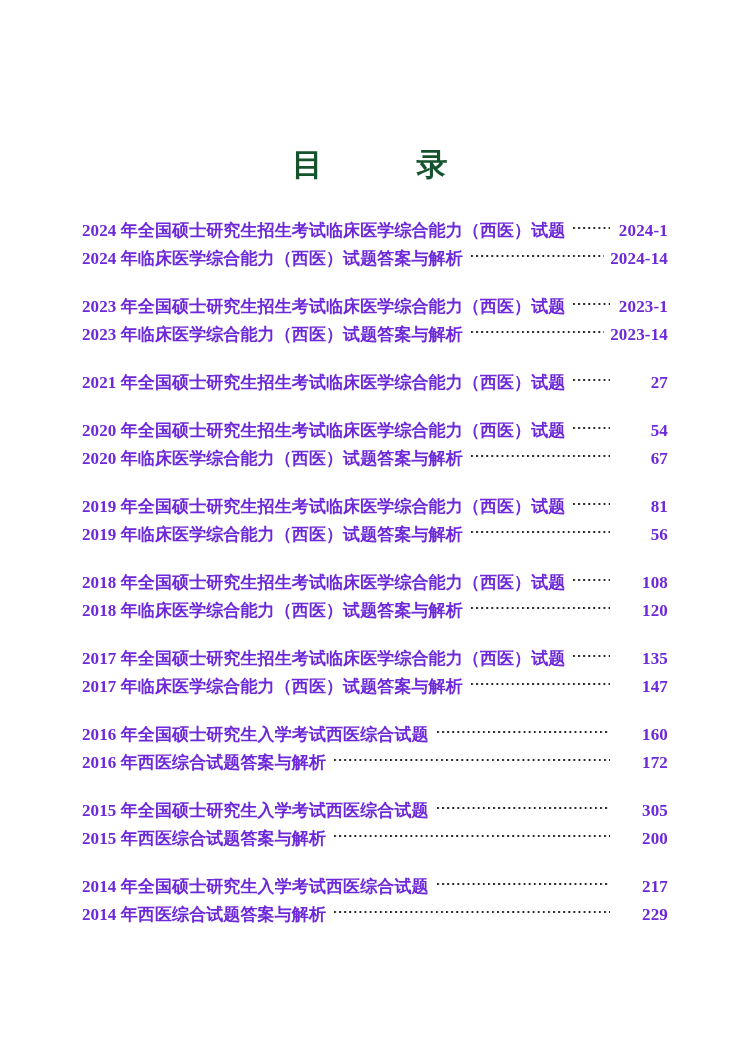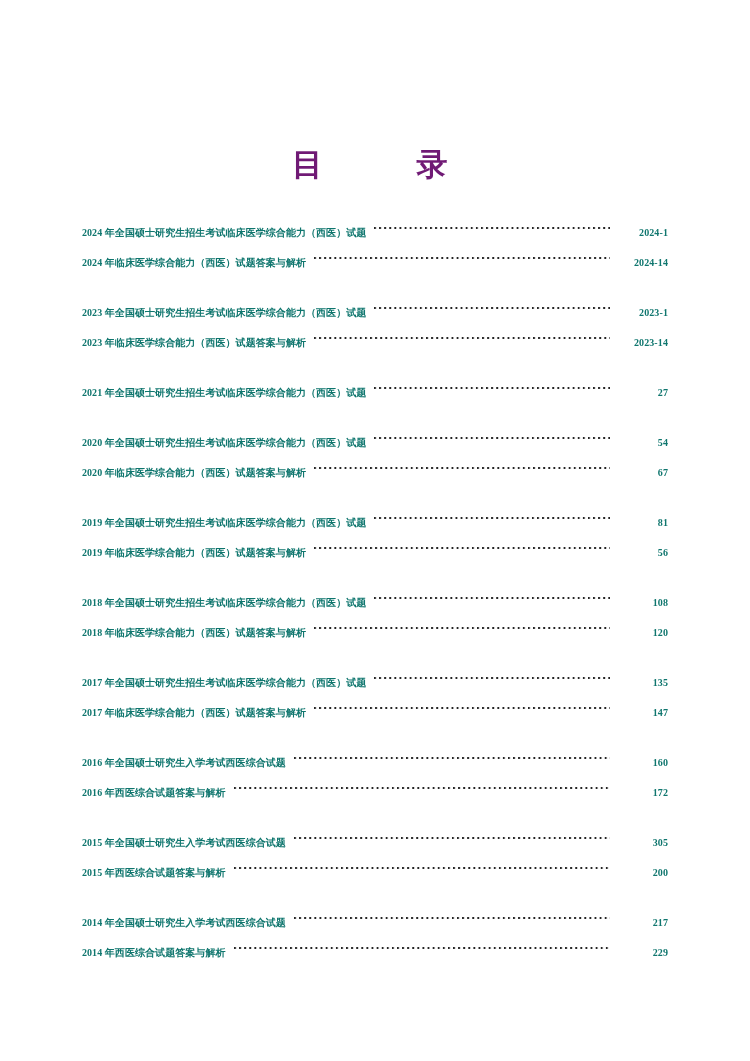--- a/index.html
+++ b/index.html
@@ -22,21 +22,21 @@
     width: 750px;
     height: 1061px;
     box-sizing: border-box;
   }
 
   .toc-title {
     text-align: center;
     font-size: 31px;
     font-weight: 700;
     letter-spacing: 0.34em;
-    color: #701a75;
+    color: #14532d;
     padding-top: 148px;
     line-height: 1.1;
     font-family: "Liberation Serif", "DejaVu Serif", serif;
   }
 
   .toc-body {
     margin: 0 auto;
     padding-top: 32px;
     width: 586px;
   }
@@ -45,24 +45,24 @@
     margin-bottom: 20px;
   }
   .toc-group:last-child {
     margin-bottom: 0;
   }
 
   .toc-entry {
     display: flex;
     align-items: baseline;
     width: 100%;
-    font-size: 10px;
+    font-size: 17px;
     font-weight: 700;
     line-height: 22px;
-    color: #0f766e;
+    color: #6d28d9;
     white-space: nowrap;
   }
 
   .toc-entry .entry-title {
     flex: 0 0 auto;
     letter-spacing: 0.006em;
   }
 
   .toc-entry .leader {
     flex: 1 1 auto;

